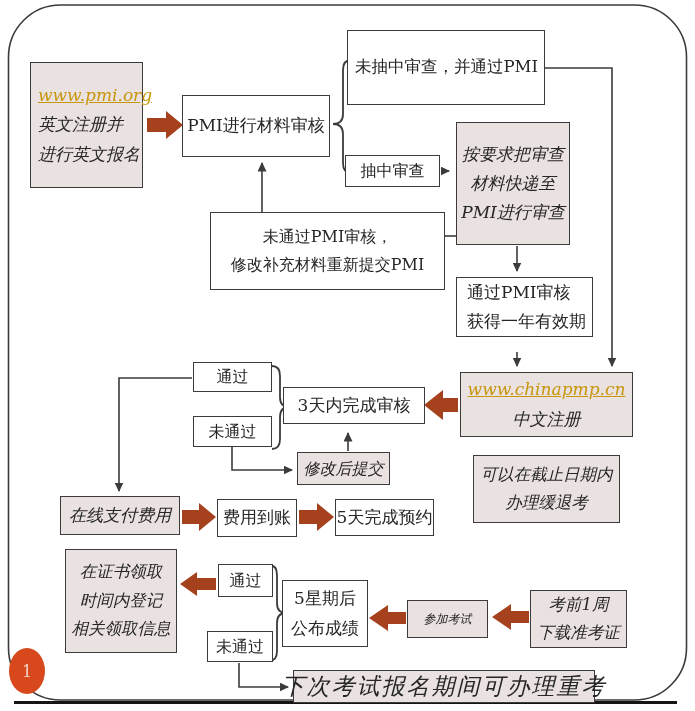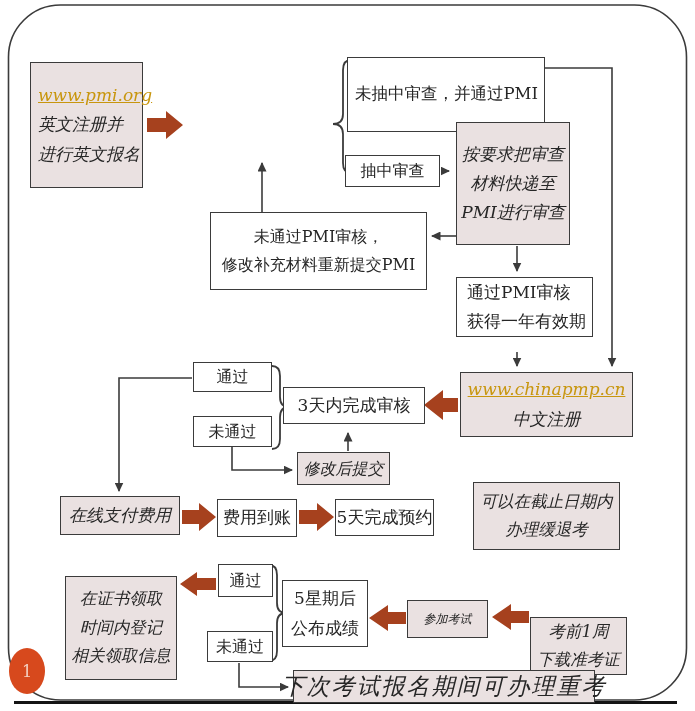--- a/index.html
+++ b/index.html
@@ -10,21 +10,21 @@
   #connectors{position:absolute;left:0;top:0;width:695px;height:711px;}
   .box{
     position:absolute;box-sizing:border-box;border:1.6px solid #3b3b3b;background:#ffffff;
     display:flex;flex-direction:column;justify-content:center;align-items:center;
     text-align:center;line-height:1.72;font-size:17px;
   }
   .box span{display:block;white-space:nowrap;}
   .pink{background:#EAE1E1;font-style:italic;}
   .left{align-items:flex-start;text-align:left;padding-left:7px;}
   .link{color:#C8960E;text-decoration:underline;cursor:pointer;}
-  .f16{font-size:16px;} .f165{font-size:16.5px;margin-top:27px;} .f18{font-size:12px;}
+  .f16{font-size:16px;} .f165{font-size:16.5px;} .f18{font-size:12px;}
   .wide{letter-spacing:2px;font-size:23px;align-items:center;}
   #page-num{
     position:absolute;left:9px;top:648px;width:36px;height:46px;
     display:flex;align-items:center;justify-content:center;
     color:#F4D3C4;font-size:16px;
   }
 </style>
 </head>
 <body>
 
@@ -64,36 +64,39 @@
     <path d="M406,612 L388,612 L388,605 L369,618 L388,631 L388,624 L406,624 Z" fill="#A6411E"></path>
     <path d="M529,611 L511,611 L511,604 L492,617 L511,630 L511,623 L529,623 Z" fill="#A6411E"></path>
   </svg>
 
   <div class="box pink left" style="left:30px;top:62px;width:113px;height:126px">
     <span class="link">www.pmi.org</span>
     <span>英文注册并</span>
     <span>进行英文报名</span>
   </div>
 
+  <div class="box" style="left:182px;top:95px;width:148px;height:62px">
+    <span>PMI进行材料审核</span>
+  </div>
 
   <div class="box left f165" style="left:347px;top:30px;width:198px;height:75px">
     <span>未抽中审查，并通过PMI</span>
   </div>
 
   <div class="box pink" style="left:456px;top:122px;width:114px;height:123px">
     <span>按要求把审查</span>
     <span>材料快递至</span>
     <span>PMI进行审查</span>
   </div>
 
   <div class="box f16" style="left:345px;top:155px;width:95px;height:32px">
     <span>抽中审查</span>
   </div>
 
-  <div class="box f16" style="left:210px;top:212px;width:217px;height:78px">
+  <div class="box f16" style="left:210px;top:212px;width:235px;height:78px">
     <span>未通过PMI审核，</span>
     <span>修改补充材料重新提交PMI</span>
   </div>
 
   <div class="box left" style="left:456px;top:277px;width:137px;height:60px;padding-left:10px">
     <span>通过PMI审核</span>
     <span>获得一年有效期</span>
   </div>
 
   <div class="box pink" style="left:460px;top:372px;width:173px;height:65px">

